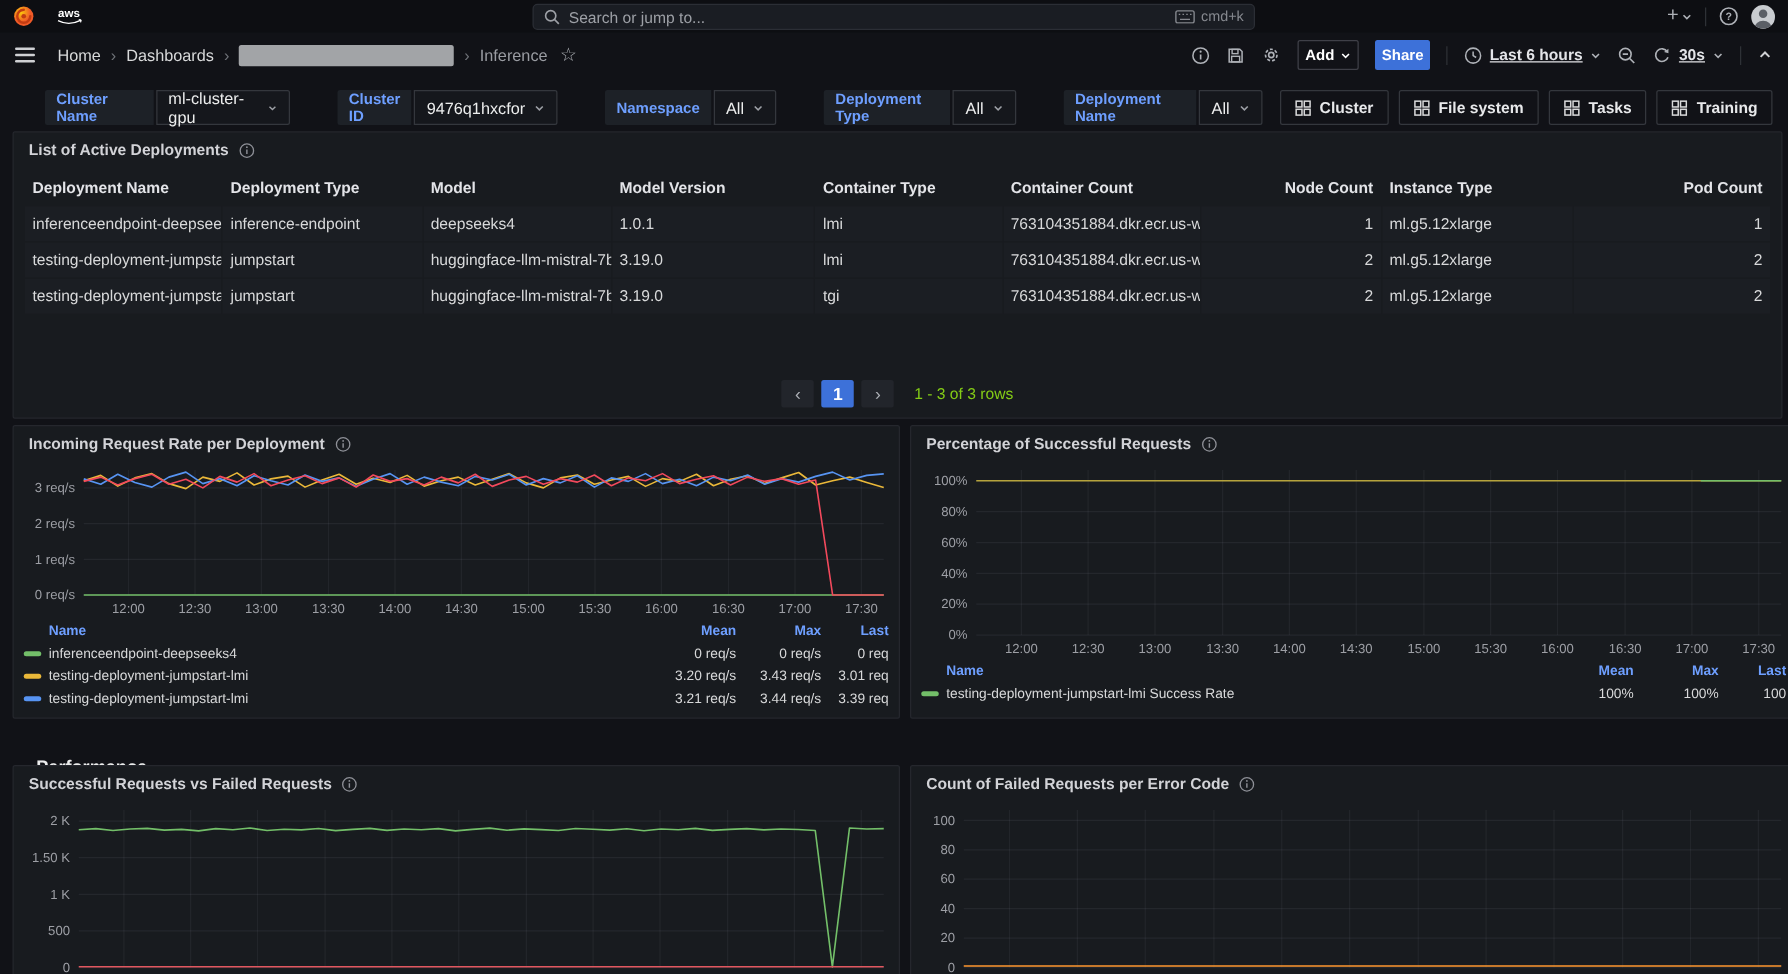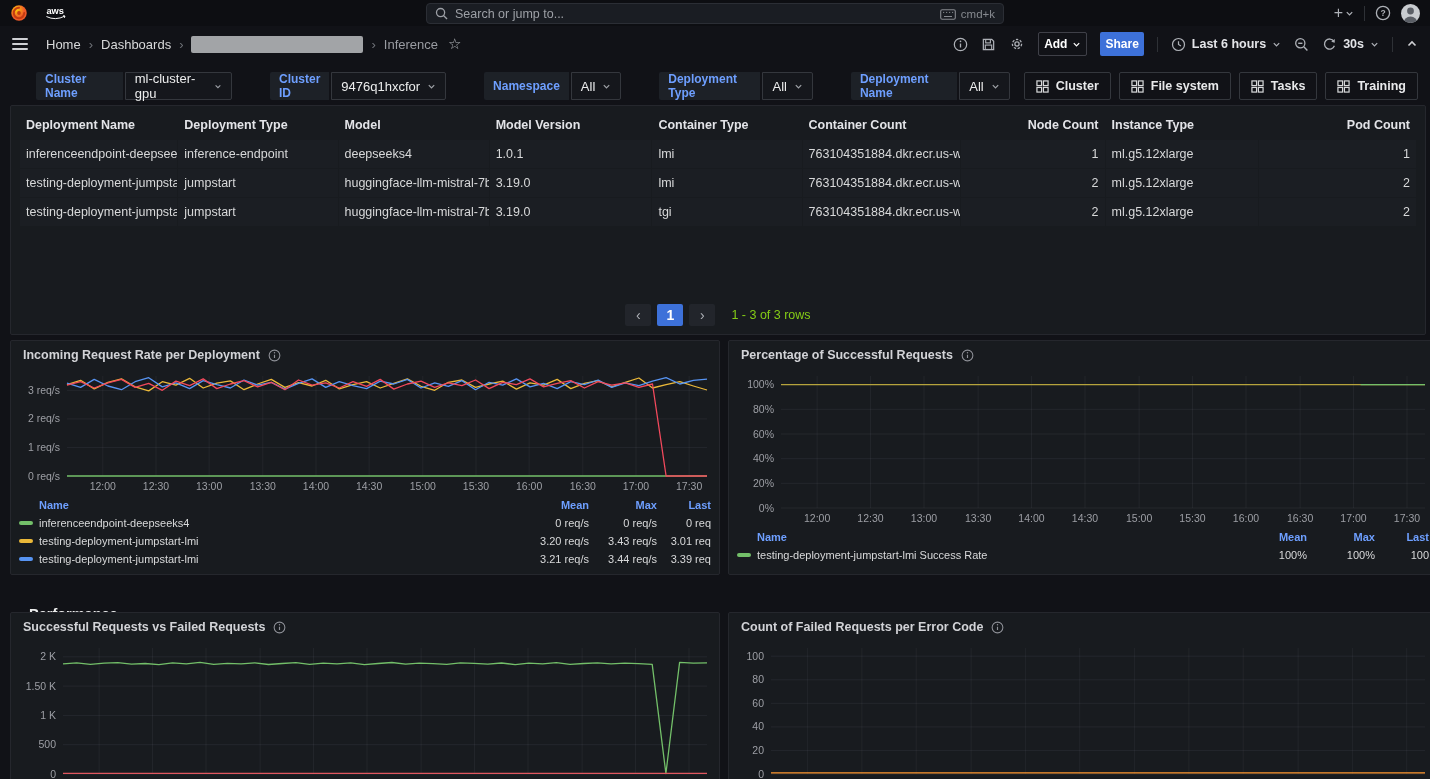--- a/index.html
+++ b/index.html
@@ -4,38 +4,38 @@
 <style>
   * { margin:0; padding:0; box-sizing:border-box; }
   html,body { width:1430px; height:779px; overflow:hidden; background:#111217;
     font-family:"Liberation Sans","DejaVu Sans",sans-serif; color:#d8d9da; }
   .topnav { height:26px; background:#0d0e12; display:flex; align-items:center; padding:0 10px; position:relative; }
   .gf-logo { width:18px; height:18px; margin-right:14px; }
   .aws-logo { width:30px; height:18px; }
   .searchbox { position:absolute; left:50%; transform:translateX(-50%); top:3px; width:578px; height:21px;
     background:#1a1d23; border:1px solid #2b2e35; border-radius:4px; display:flex; align-items:center; padding:0 8px; gap:7px; }
   .searchbox .ph { color:#9da0a6; font-size:12.5px; flex:1; }
-  .searchbox .kbd { color:#86898f; font-size:11.5px; display:flex; align-items:flex-end; gap:5px; }
+  .searchbox .kbd { color:#86898f; font-size:11.5px; display:flex; align-items:flex-start; gap:5px; }
   .nav-right { margin-left:auto; display:flex; align-items:center; gap:10px; }
   .vdiv { width:1px; height:15px; background:#2e3136; }
   .icon-btn { color:#aeb1b7; display:flex; align-items:center; gap:2px; cursor:pointer; background:none; border:none; font-size:15px; }
   .avatar { width:19px; height:19px; border-radius:50%; background:#c9ccd0; display:flex; align-items:center; justify-content:center; overflow:hidden; }
   .crumbbar { height:36px; display:flex; align-items:center; padding:0 12px; gap:8px; }
   .burger { display:flex; flex-direction:column; gap:3px; cursor:pointer; margin-right:10px; }
   .burger i { width:16px; height:2px; background:#cfd0d4; border-radius:1px; }
   .crumb { font-size:13px; color:#d8d9da; font-weight:500; }
   .crumb.dim { color:#9a9ca2; font-weight:400; }
   .sep { color:#6f7278; font-size:13px; }
   .redacted { width:172px; height:17px; background:#a2a4a7; border-radius:2px; }
   .star { color:#b3b6bb; font-size:15px; margin-left:2px; cursor:pointer; }
   .toolbar-right { margin-left:auto; display:flex; align-items:center; gap:13px; }
   .btn { border-radius:2px; font-size:12px; font-weight:700; height:24px; display:flex; align-items:center; gap:5px; padding:0 5px; cursor:pointer; }
   .btn.outline { border:1px solid rgba(204,204,220,0.25); color:#fff; background:transparent; }
   .btn.primary { background:#3d71d9; color:#fff; border:none; }
-  .txt-btn { display:flex; align-items:center; gap:6px; color:#e3e4e8; font-size:12.5px; font-weight:700; cursor:pointer; }
+  .txt-btn { display:flex; align-items:center; gap:6px; color:#e3e4e8; font-size:12.5px; font-weight:700; cursor:pointer;text-decoration:underline; }
   .filters { height:40px; display:flex; align-items:center; padding:0 12px; gap:14px; margin-top:4px; }
   .filter { display:flex; align-items:center; gap:2px; }
   .filter .flabel { height:28px; display:flex; align-items:center; padding:0 9px; background:#1d2127; color:#6e9fff; font-size:12px; font-weight:700; border-radius:2px 0 0 2px;margin-left:24px; }
   .filter .fvalue { height:28px; display:flex; align-items:center; gap:7px; padding:0 9px; border:1px solid #34373d; border-radius:0 2px 2px 0; color:#eceded; font-size:13px; cursor:pointer; background:#15171c; }
   .viewbtns { margin-left:auto; display:flex; gap:8px; }
   .viewbtn { height:28px; display:flex; align-items:center; gap:7px; padding:0 11px; border:1px solid #34373d; border-radius:2px; background:transparent; color:#e8e9eb; font-size:12.5px; font-weight:700; cursor:pointer; white-space:nowrap; }
   .panel { position:absolute; background:#181b1f; border:1px solid #25272d; border-radius:2px; }
   .panel-title { display:flex; align-items:center; gap:8px; padding:7px 10px 4px 12px; font-size:12.5px; font-weight:700; color:#d2d3d7; }
   .p-table  { left:10px; top:105px; width:1416px; height:230px; }
   .p-c1 { left:10px;  top:340px; width:710px; height:235px; overflow:hidden; }
@@ -274,20 +274,28 @@
           <rect x="8" y="1" width="5" height="5" fill="none" stroke="#d8d9da" stroke-width="1.3"></rect>
           <rect x="1" y="8" width="5" height="5" fill="none" stroke="#d8d9da" stroke-width="1.3"></rect>
           <rect x="8" y="8" width="5" height="5" fill="none" stroke="#d8d9da" stroke-width="1.3"></rect>
         </svg>
         <span>Training</span>
       </button>
     </div>
 </div>
 
 <div class="panel p-table">
+  <div class="panel-title">
+    <span>List of Active Deployments</span>
+    <svg width="13" height="13" viewBox="0 0 16 16" class="muted-ic">
+        <circle cx="8" cy="8" r="6.6" fill="none" stroke="#8e9097" stroke-width="1.3"></circle>
+        <line x1="8" y1="7" x2="8" y2="11.2" stroke="#8e9097" stroke-width="1.4"></line>
+        <circle cx="8" cy="4.6" r="0.9" fill="#8e9097"></circle>
+      </svg>
+  </div>
   <table class="grid">
     <thead>
         <tr id="tbl-head">
           <th style="width: 158px;">Deployment Name</th>
           <th style="width: 160px;">Deployment Type</th>
           <th style="width: 152px;">Model</th>
           <th style="width: 163px;">Model Version</th>
           <th style="width: 150px;">Container Type</th>
           <th style="width: 158px;">Container Count</th>
           <th class="r" style="width: 145px;">Node Count</th>

